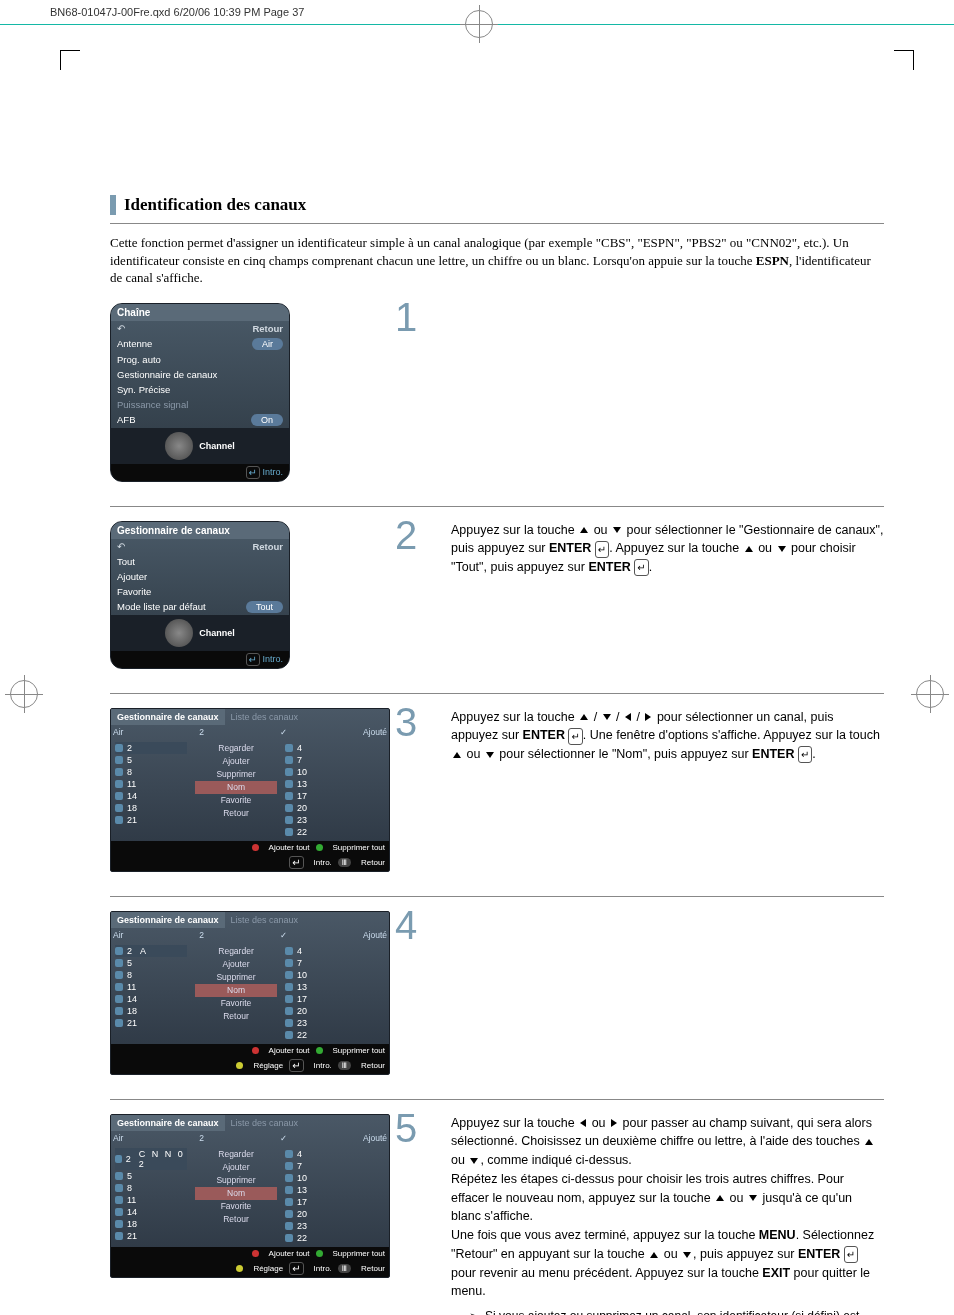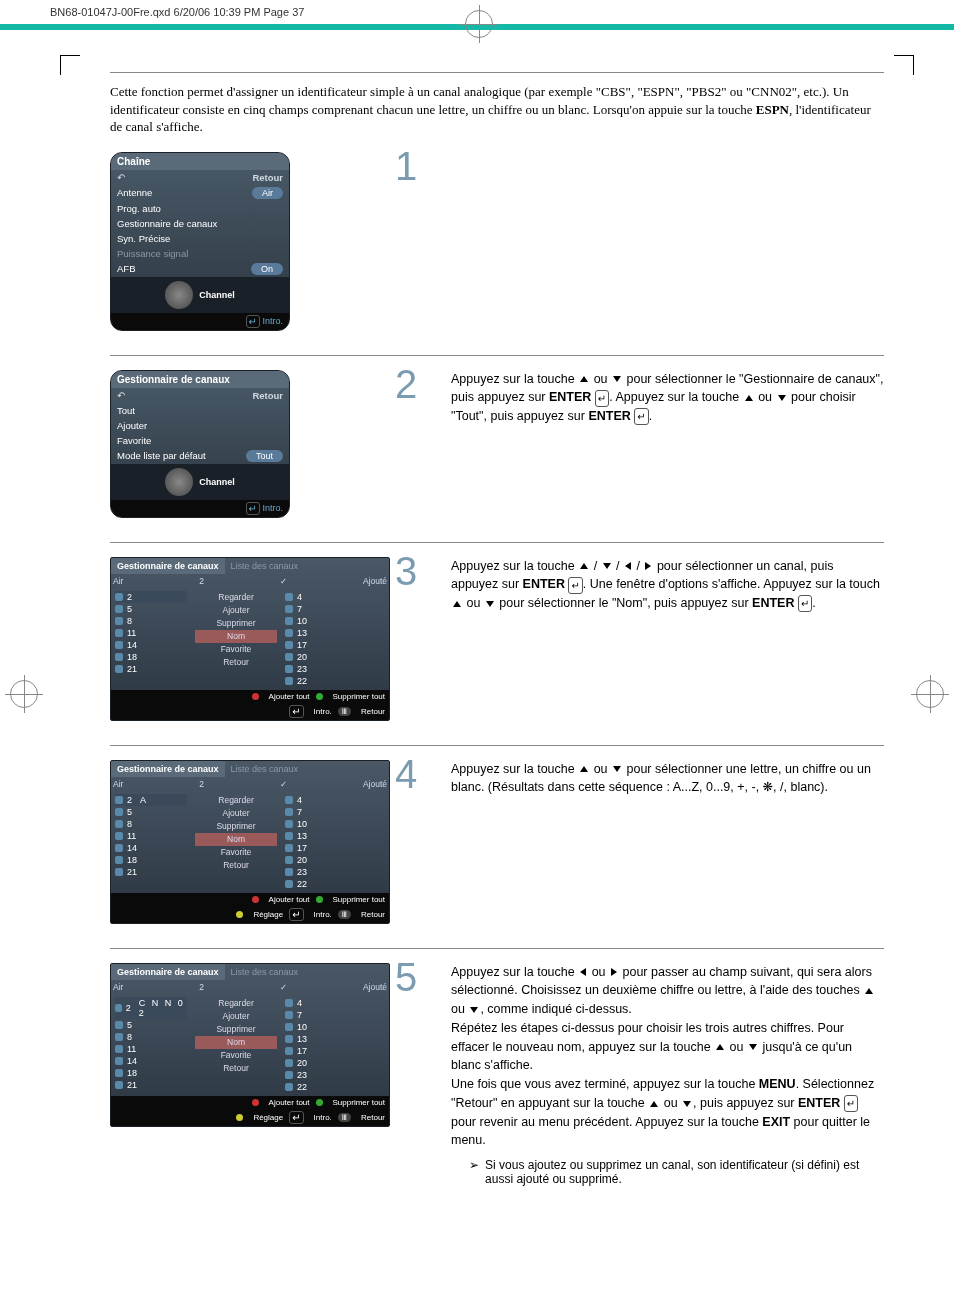--- a/index.html
+++ b/index.html
@@ -1,17 +1,17 @@
 <!DOCTYPE html>
 <html><head>
 <meta charset="utf-8">
 <style>
   * { box-sizing: border-box; margin: 0; padding: 0; }
   body { font-family: Arial, Helvetica, sans-serif; background: #fff; color: #000; width: 954px; margin: 0 auto; position: relative; }
-  .header-line { font-size: 11px; color: #333; padding: 6px 50px; border-bottom: 6px solid #14b8a6; }
+  .header-line { font-size: 11px; color: #333; padding: 6px 50px; border-bottom: 1px solid #14b8a6; }
   .page { padding: 40px 70px 40px 110px; position: relative; }
   .crop-tl, .crop-tr, .crop-bl, .crop-br { position: absolute; width: 20px; height: 20px; }
   .crop-tl { top: 25px; left: 60px; border-top:1px solid #000; border-left:1px solid #000;}
   .crop-tr { top: 25px; right: 40px; border-top:1px solid #000; border-right:1px solid #000;}
   .registration { position: absolute; width: 28px; height:28px; border-radius:50%; border:1px solid #888; display:flex; align-items:center; justify-content:center;}
   .registration::before, .registration::after { content:""; position:absolute; background:#888;}
   .registration::before { width:1px; height:38px;}
   .registration::after { height:1px; width:38px;}
   .registration.top { top:10px; left: 465px;}
   .registration.left { top: 680px; left: 10px;}
@@ -80,20 +80,23 @@
 
 <div class="header-line">BN68-01047J-00Fre.qxd  6/20/06  10:39 PM  Page 37</div>
 <div class="registration top"></div>
 <div class="registration left"></div>
 <div class="registration right"></div>
 
 <div class="page">
   <div class="crop-tl"></div>
   <div class="crop-tr"></div>
 
+  <div class="title-block">
+    <div class="title">Identification des canaux</div>
+  </div>
   <div class="title-underline"></div>
 
   <p class="intro">
     <span>Cette fonction permet d'assigner un identificateur simple à un canal analogique (par exemple "CBS", "ESPN", "PBS2" ou "CNN02", etc.). Un identificateur consiste en cinq champs comprenant chacun une lettre, un chiffre ou un blanc. Lorsqu'on appuie sur la touche </span>
     <b>ESPN</b><span>, l'identificateur de canal s'affiche.</span>
   </p>
 
   <div class="step-row">
     <div class="screen-col">
       <div class="tv">
@@ -396,23 +399,20 @@
             </span>
           <span class="tag">
               <span class="pill-sm">Ⅲ</span>
               <span>Retour</span>
             </span>
         </div>
       </div>
     </div>
     <div class="text-col">
       <div class="step-num">4</div>
-      <p class="step-text">
-        <span>Appuyez sur la touche </span><span class="arrow up"></span><span> ou </span><span class="arrow down"></span><span> pour sélectionner une lettre, un chiffre ou un blanc. (Résultats dans cette séquence : A...Z, 0...9, +, -, ❋, /, blanc).</span>
-      </p>
     </div>
   </div>
 
   <div class="step-row with-rule">
     <div class="screen-col">
       <div class="tvw">
         <div class="tvw-tabs">
             <span class="active">Gestionnaire de canaux</span>
             <span class="inactive">Liste des canaux</span>
           </div>

